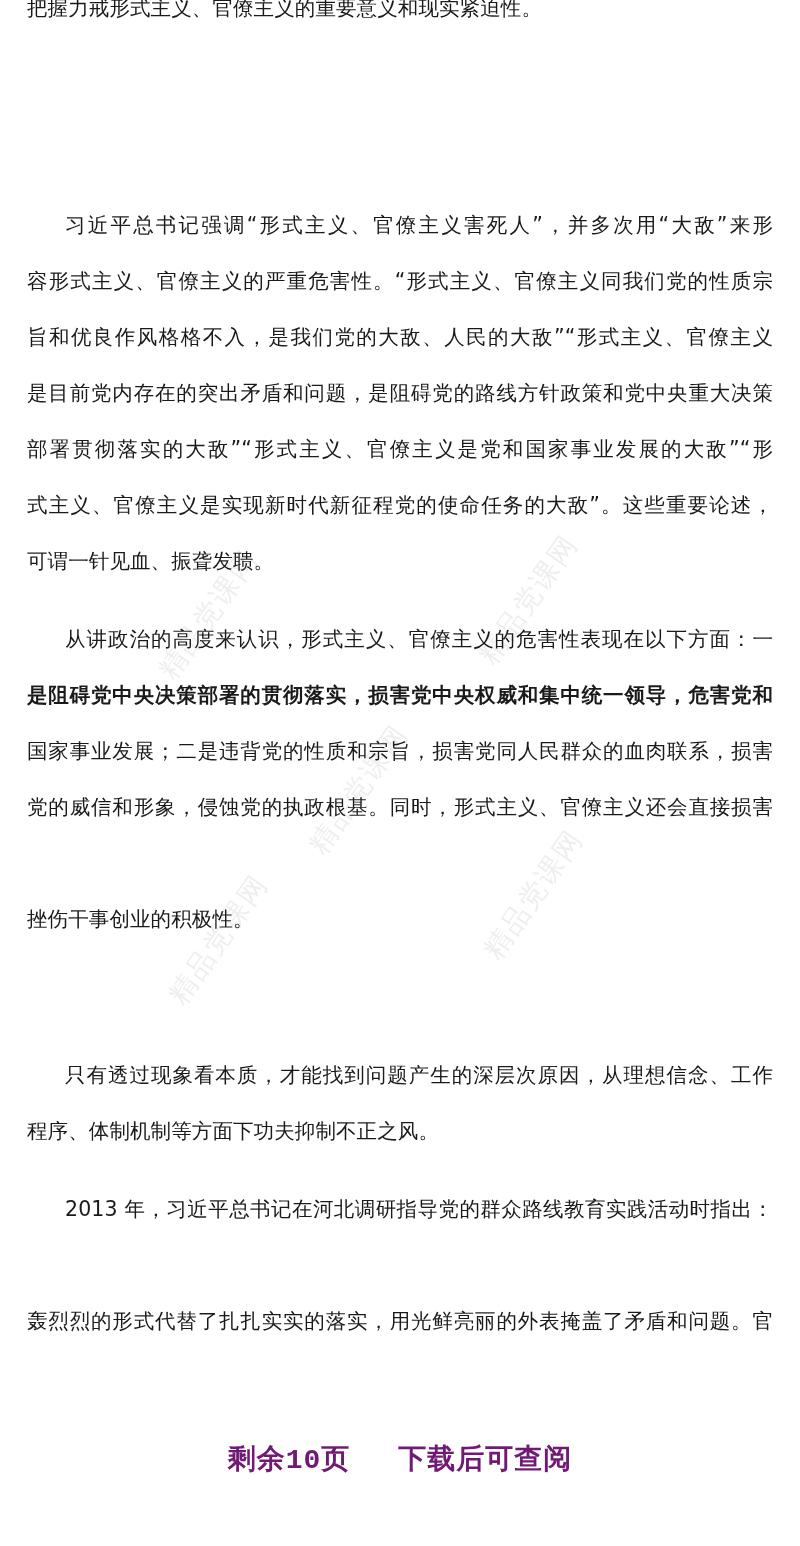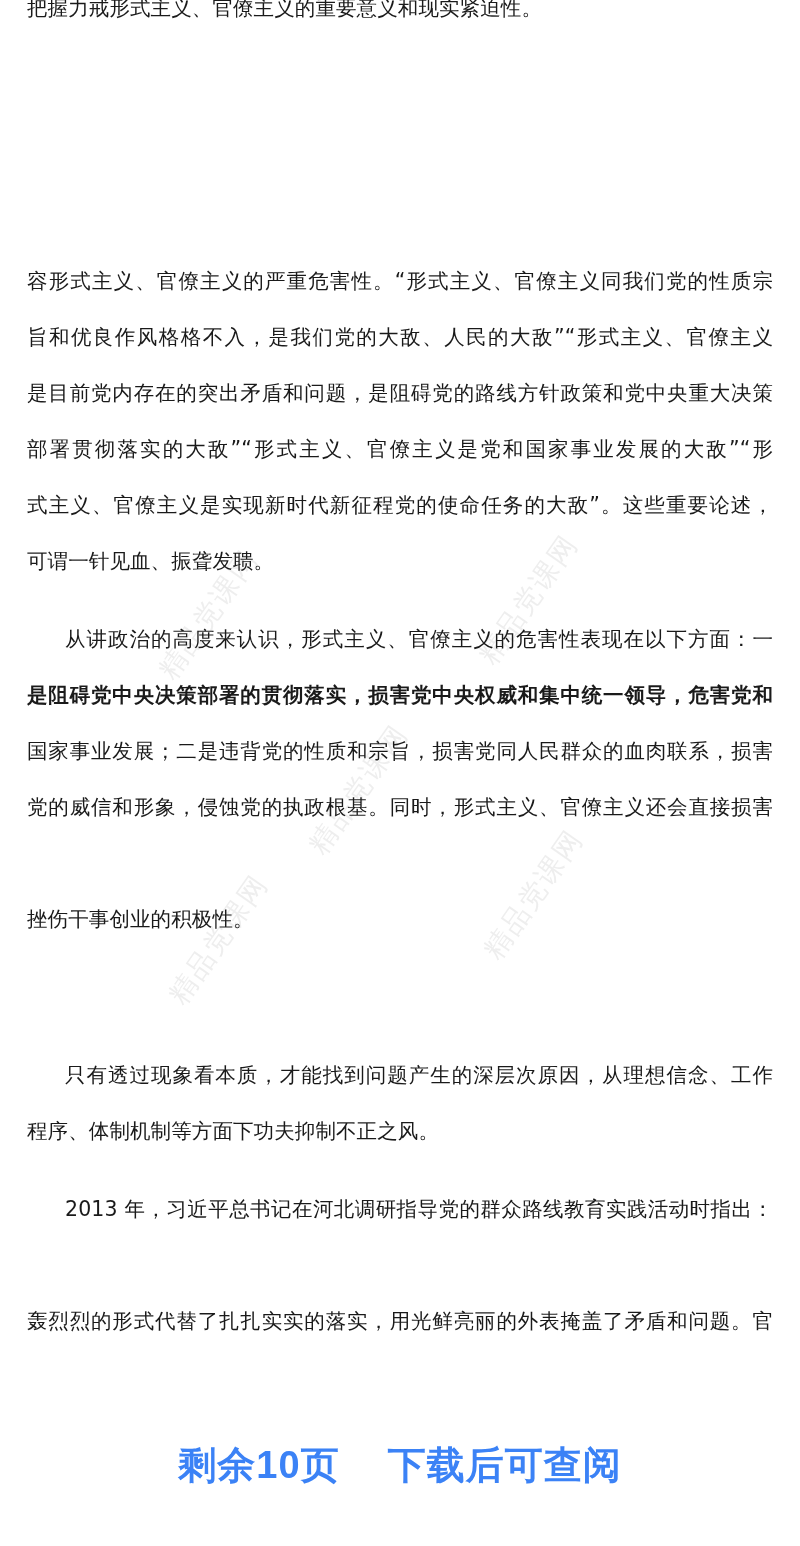--- a/index.html
+++ b/index.html
@@ -49,24 +49,24 @@
     white-space: nowrap;
     pointer-events: none;
     letter-spacing: 2px;
   }
   .paywall {
     position: absolute;
     left: 0;
     top: 1440px;
     width: 800px;
     text-align: center;
-    font-family: Liberation Sans, sans-serif;
+    font-family: Liberation Mono, monospace;
     font-weight: bold;
-    font-size: 38px;
-    color: #3b82f6;
+    font-size: 28px;
+    color: #701a75;
     letter-spacing: 1px;
   }
   .paywall span {
     display: inline-block;
   }
   .paywall .gap {
     width: 48px;
   }
 </style>
 </head>
@@ -74,20 +74,21 @@
 
 <div class="page">
 
   <div class="watermark" style="left:150px; top:665px;">精品党课网</div>
   <div class="watermark" style="left:470px; top:650px;">精品党课网</div>
   <div class="watermark" style="left:300px; top:840px;">精品党课网</div>
   <div class="watermark" style="left:160px; top:990px;">精品党课网</div>
   <div class="watermark" style="left:475px; top:945px;">精品党课网</div>
 
   <div class="line short" style="top:-4px;">把握力戒形式主义、官僚主义的重要意义和现实紧迫性。</div>
+  <div class="line indent" style="top:213px;">习近平总书记强调“形式主义、官僚主义害死人”，并多次用“大敌”来形</div>
   <div class="line" style="top:269px;">容形式主义、官僚主义的严重危害性。“形式主义、官僚主义同我们党的性质宗</div>
   <div class="line" style="top:325px;">旨和优良作风格格不入，是我们党的大敌、人民的大敌”“形式主义、官僚主义</div>
   <div class="line" style="top:381px;">是目前党内存在的突出矛盾和问题，是阻碍党的路线方针政策和党中央重大决策</div>
   <div class="line" style="top:437px;">部署贯彻落实的大敌”“形式主义、官僚主义是党和国家事业发展的大敌”“形</div>
   <div class="line" style="top:493px;">式主义、官僚主义是实现新时代新征程党的使命任务的大敌”。这些重要论述，</div>
   <div class="line short" style="top:549px;">可谓一针见血、振聋发聩。</div>
   <div class="line indent" style="top:627px;">从讲政治的高度来认识，形式主义、官僚主义的危害性表现在以下方面：一</div>
   <div class="line" style="top:683px;font-weight:bold;">是阻碍党中央决策部署的贯彻落实，损害党中央权威和集中统一领导，危害党和</div>
   <div class="line" style="top:739px;">国家事业发展；二是违背党的性质和宗旨，损害党同人民群众的血肉联系，损害</div>
   <div class="line" style="top:795px;">党的威信和形象，侵蚀党的执政根基。同时，形式主义、官僚主义还会直接损害</div>

